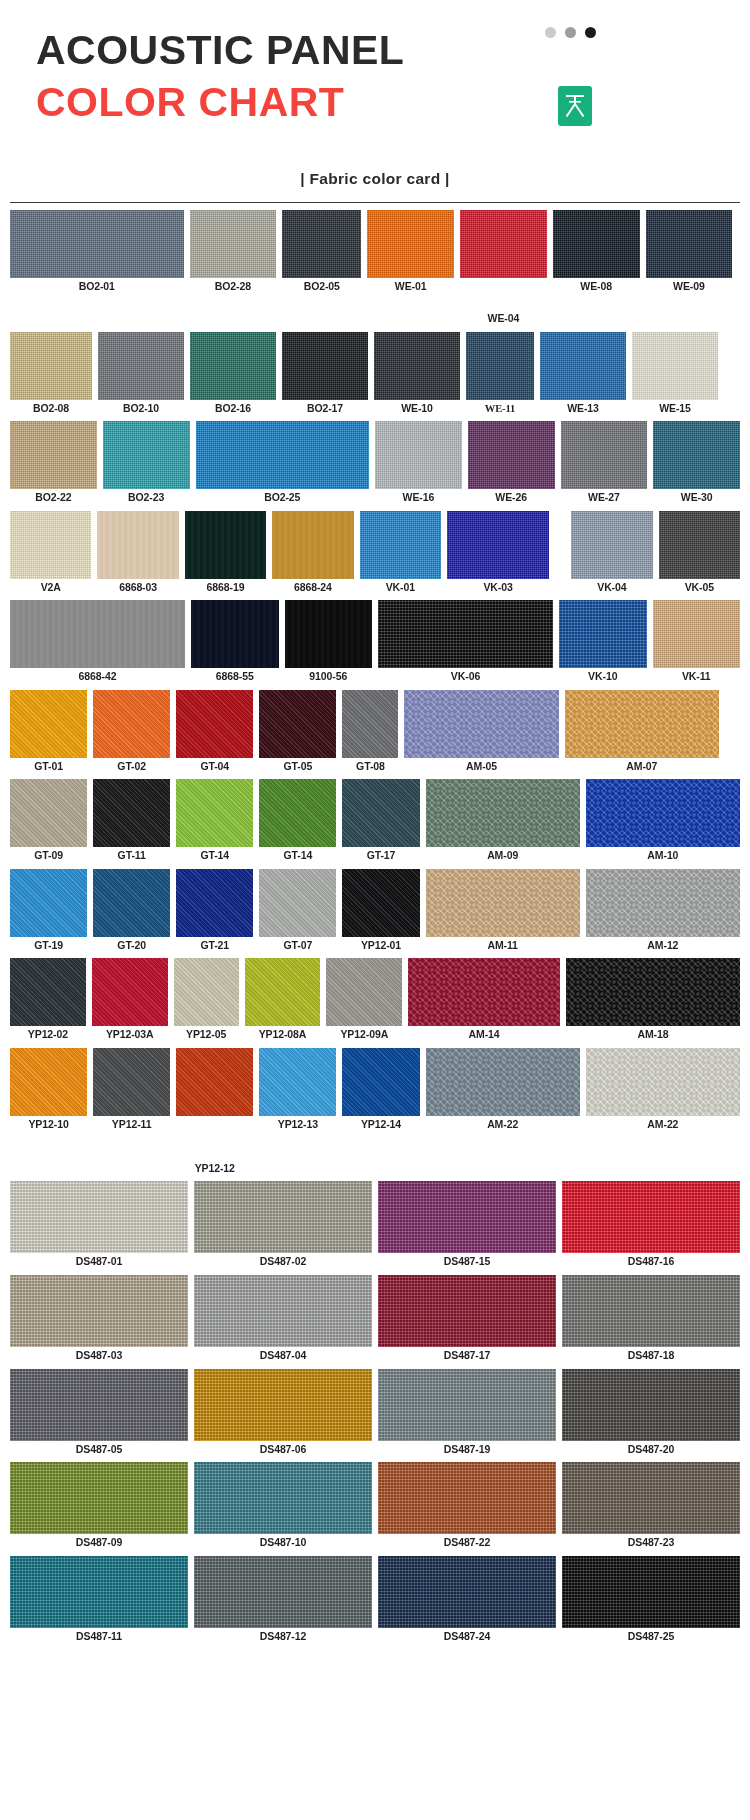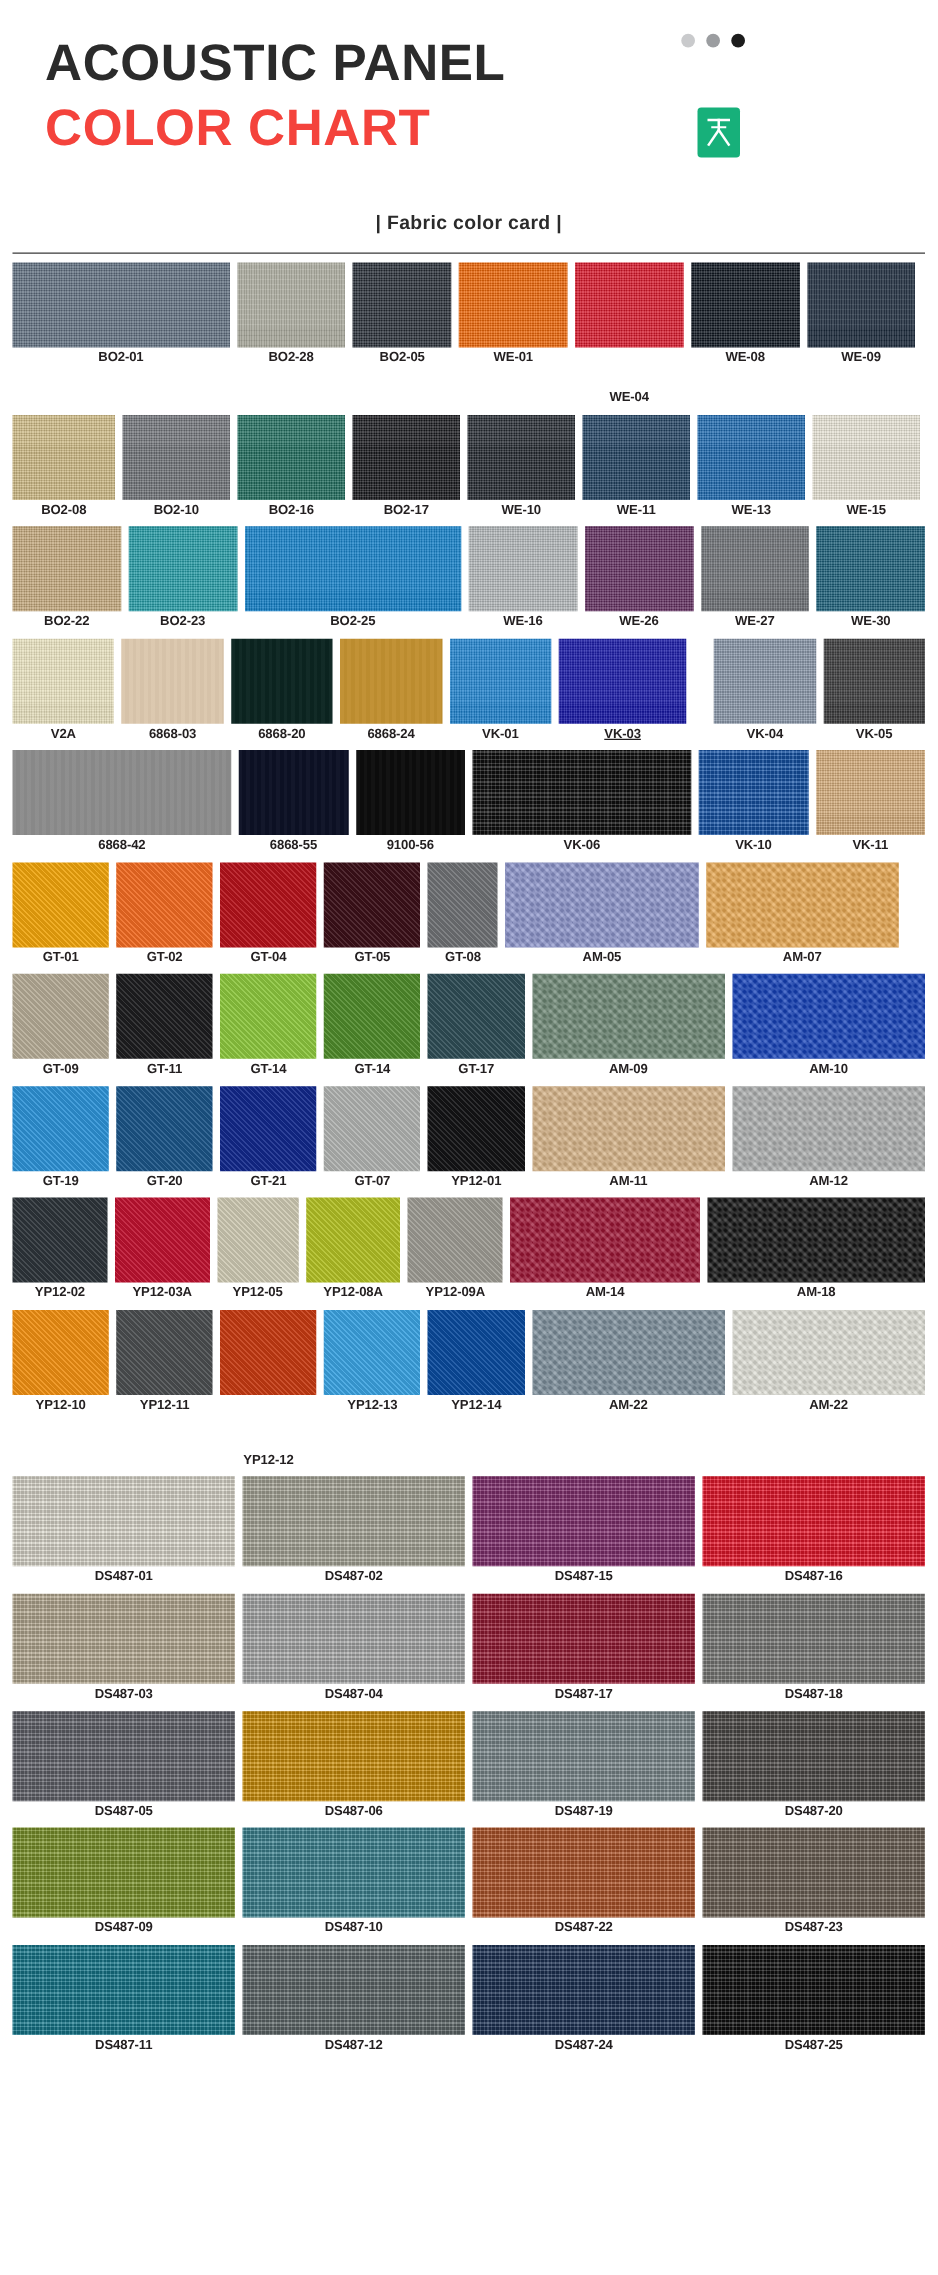--- a/index.html
+++ b/index.html
@@ -199,21 +199,21 @@
           <div class="cap">BO2-16</div>
         </div>
         <div class="cell" style="width: 86px; margin-right: 6px;">
           <div class="sw" style="height: 68px; background: rgb(23, 24, 28);"></div>
           <div class="cap">BO2-17</div>
         </div>
         <div class="cell" style="width: 86px; margin-right: 6px;">
           <div class="sw" style="height: 68px; background: rgb(35, 40, 47);"></div>
           <div class="cap">WE-10</div>
         </div>
-        <div class="cell" style="width: 86px; margin-right: 6px;">
+        <div class="cell" style="width: 68px; margin-right: 6px; font-family: Liberation Serif, serif;">
           <div class="sw" style="height: 68px; background: rgb(32, 64, 95);"></div>
           <div class="cap">WE-11</div>
         </div>
         <div class="cell" style="width: 86px; margin-right: 6px;">
           <div class="sw" style="height: 68px; background: rgb(27, 102, 171);"></div>
           <div class="cap">WE-13</div>
         </div>
         <div class="cell" style="width: 86px; margin-right: 0px;">
           <div class="sw" style="height: 68px; background: rgb(228, 224, 210);"></div>
           <div class="cap">WE-15</div>
@@ -253,31 +253,31 @@
         <div class="cell" style="width: 86px; margin-right: 6px;">
           <div class="sw" style="height: 68px; background: rgb(232, 225, 189);"></div>
           <div class="cap">V2A</div>
         </div>
         <div class="cell tex-smooth" style="width: 86px; margin-right: 6px;">
           <div class="sw" style="height: 68px; background: rgb(219, 199, 173);"></div>
           <div class="cap">6868-03</div>
         </div>
         <div class="cell tex-smooth" style="width: 86px; margin-right: 6px;">
           <div class="sw" style="height: 68px; background: rgb(11, 36, 32);"></div>
-          <div class="cap">6868-20</div>
+          <div class="cap">6868-19</div>
         </div>
         <div class="cell tex-smooth" style="width: 86px; margin-right: 6px;">
           <div class="sw" style="height: 68px; background: rgb(192, 143, 48);"></div>
           <div class="cap">6868-24</div>
         </div>
         <div class="cell" style="width: 86px; margin-right: 6px;">
           <div class="sw" style="height: 68px; background: rgb(26, 127, 204);"></div>
           <div class="cap">VK-01</div>
         </div>
-        <div class="cell" style="width: 108px; margin-right: 22px; text-decoration: underline;">
+        <div class="cell" style="width: 108px; margin-right: 22px;">
           <div class="sw" style="height: 68px; background: rgb(22, 22, 166);"></div>
           <div class="cap">VK-03</div>
         </div>
         <div class="cell" style="width: 86px; margin-right: 6px;">
           <div class="sw" style="height: 68px; background: rgb(140, 153, 171);"></div>
           <div class="cap">VK-04</div>
         </div>
         <div class="cell" style="width: 86px; margin-right: 0px;">
           <div class="sw" style="height: 68px; background: rgb(57, 57, 58);"></div>
           <div class="cap">VK-05</div>

